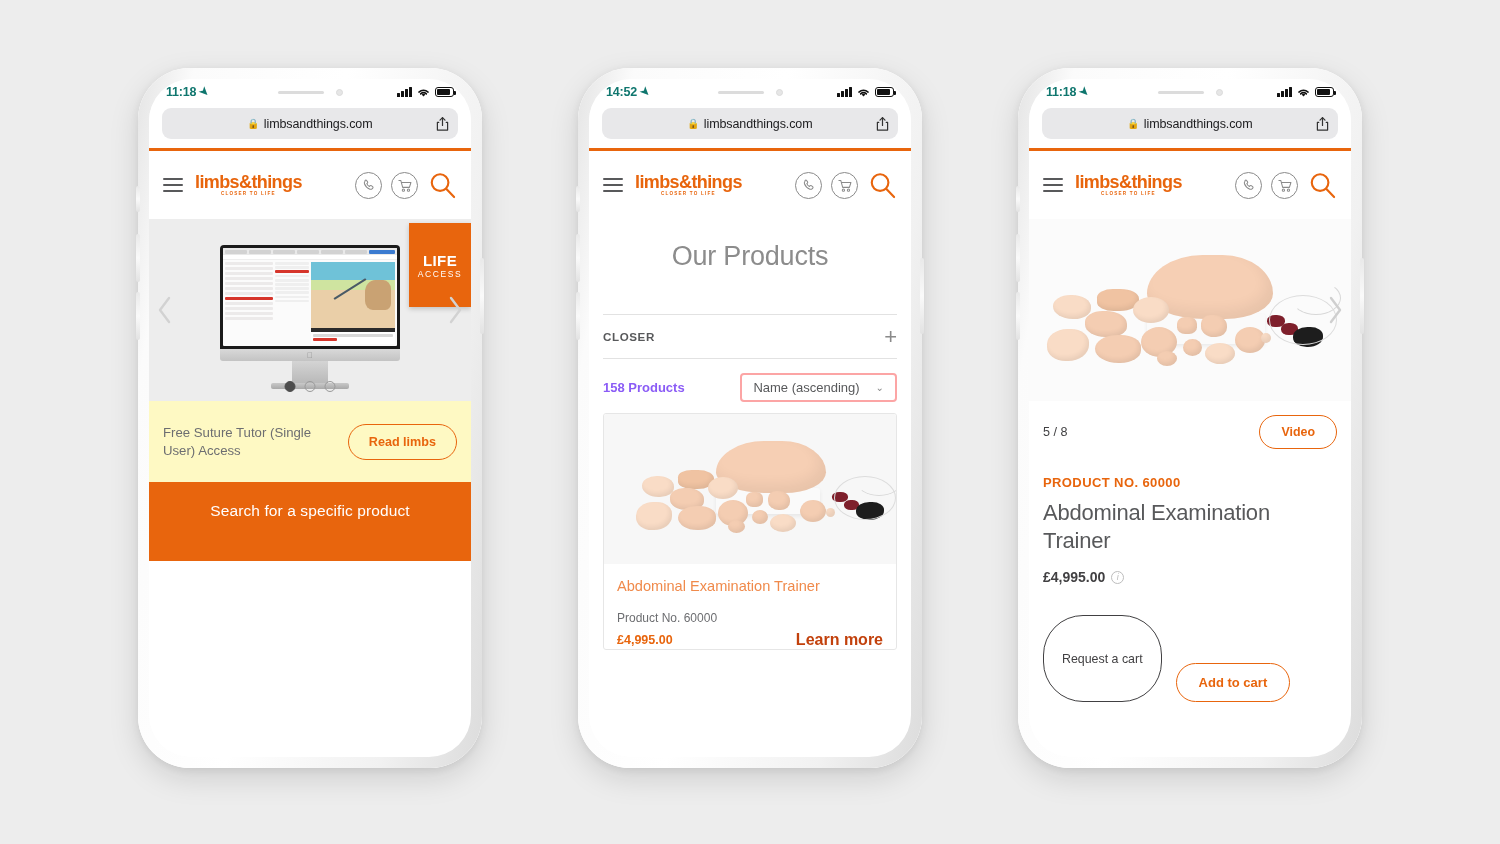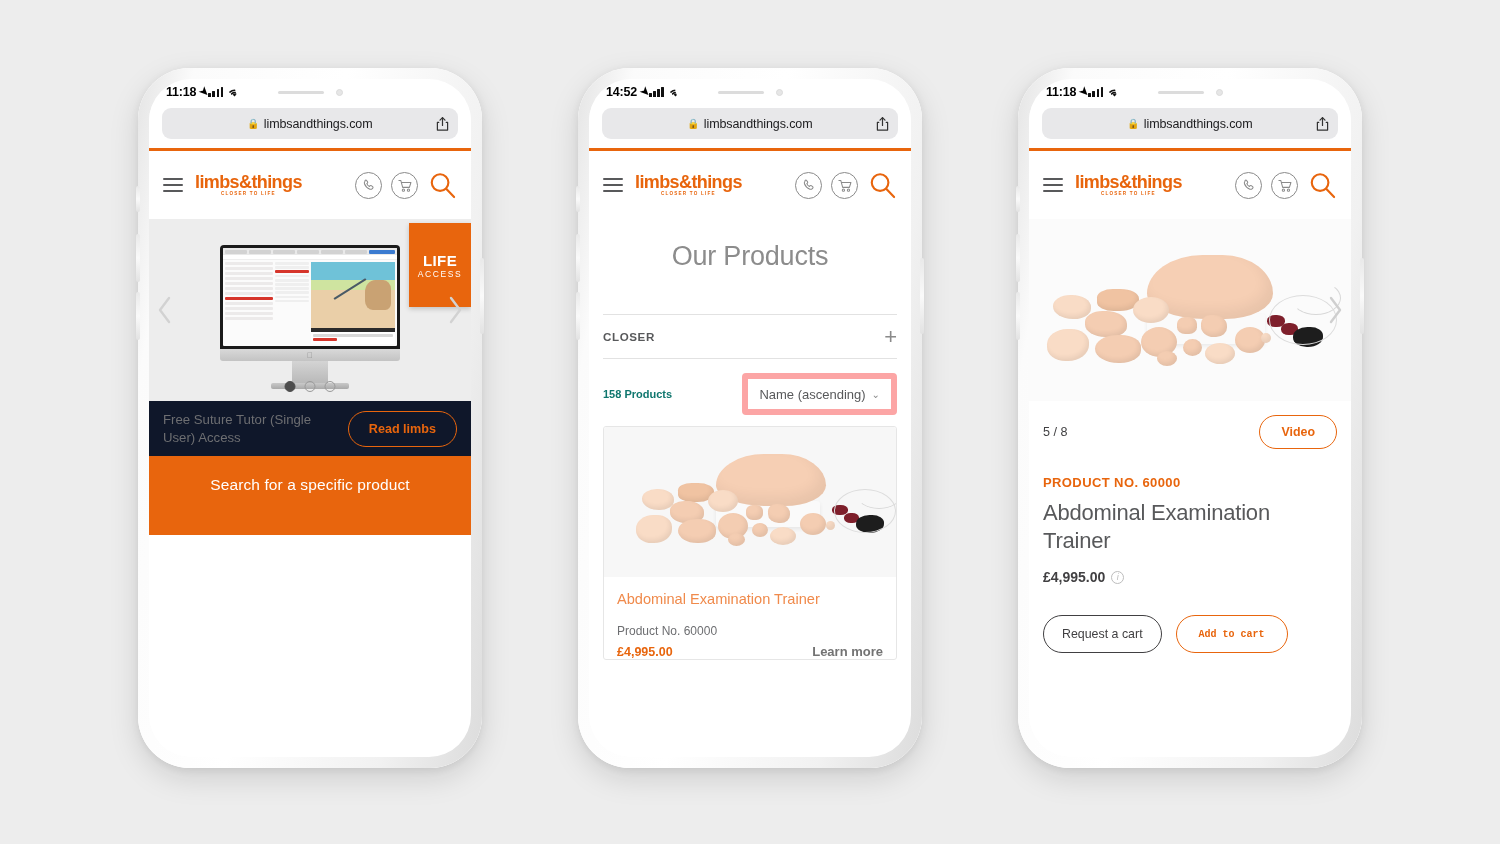--- a/index.html
+++ b/index.html
@@ -61,23 +61,23 @@
     z-index: 40;
     display: flex; align-items: center; justify-content: center; gap: 12px;
   }
   .speaker { width: 46px; height: 3px; border-radius: 2px; background: #dcdcdc; }
   .cam { width: 7px; height: 7px; border-radius: 50%; background: #e6e6e6; border:1px solid #dadada; }
 
   
   .statusbar {
     position: relative;
     height: 26px;
-    display: flex; align-items: center; 
+    display: flex; align-items: center; justify-content: space-between;
     padding: 0 17px;
-    font-size: 12.5px; font-weight: bold; color: #000000;
+    font-size: 12.5px; font-weight: bold; color: #0f766e;
     z-index: 30;
   }
   .st-left { display:flex; align-items:center; gap:3px; letter-spacing:-0.2px;}
   .loc-arrow { display:inline-block; transform: rotate(45deg) translateY(-1px); font-size:11px;}
   .st-right { display:flex; align-items:center; gap:4px; }
   .bars { display:flex; align-items:flex-end; gap:1.5px; height:10px;}
   .bars i { display:block; width:2.6px; background:#111; border-radius:0.5px;}
   .bars i:nth-child(1){height:4px;} .bars i:nth-child(2){height:6px;}
   .bars i:nth-child(3){height:8px;} .bars i:nth-child(4){height:10px;}
   .batt { width:19px; height:10px; border:1.4px solid #111; border-radius:3px; position:relative; padding:1px;}
@@ -192,21 +192,21 @@
     color:#fff; box-shadow:0 2px 5px rgba(0,0,0,0.18);
   }
   .free-badge b{font-size:15px;letter-spacing:0.4px;}
   .free-badge span{font-size:8.5px;letter-spacing:1.6px;font-weight:300;}
   .dots{position:absolute;bottom:9px;left:50%;transform:translateX(-50%);display:flex;gap:9px;}
   .dots i{display:block;width:11px;height:11px;border-radius:50%;border:1.4px solid #9a9a9a;}
   .dots i.on{background:#4d4d4d;border-color:#4d4d4d;}
 
   
   .promo{
-    background:#0f172a;height:55px;display:flex;align-items:center;
+    background:#fef9c3;height:81px;display:flex;align-items:center;
     padding:0 14px; gap:10px;
   }
   .promo-txt{font-size:13.2px;color:#6d6e71;line-height:1.32;flex:1;}
   .btn-pill{
     border:1.6px solid #e8650d;color:#e8650d;background:transparent;
     border-radius:40px;font-size:12.6px;font-weight:bold;
     padding:10px 20px;white-space:nowrap;cursor:pointer;
     font-family:"Liberation Sans",sans-serif;
   }
 
@@ -240,37 +240,37 @@
   .p2-gap{height:42px;}
   .filterrow{
     margin:0 14px;border-top:1px solid #e2e2e2;border-bottom:1px solid #e2e2e2;
     height:45px;display:flex;align-items:center;justify-content:space-between;
   }
   .filterrow .lbl{font-size:11.6px;font-weight:bold;color:#58595b;letter-spacing:0.6px;}
   .plus{font-size:22px;color:#8a8a8a;font-weight:300;line-height:1;}
   .sortrow{
     margin:0 14px;padding:14px 0 11px;display:flex;align-items:center;justify-content:space-between;
   }
-  .count{font-size:11px;font-weight:bold;color:#0f766e;}
+  .count{font-size:13px;font-weight:bold;color:#8b5cf6;}
   .select{
-    border:6px solid #fca5a5;border-radius:4px;height:42px;
-    display:flex;align-items:center;gap:6px;padding:0 11px;
+    border:2px solid #fca5a5;border-radius:4px;height:29px;
+    display:flex;align-items:center;gap:16px;padding:0 11px;
     font-size:13px;color:#58595b;
   }
   .caret{font-size:10px;color:#8a8a8a;}
   .prodcard{
     margin:0 14px;border:1px solid #e6e6e6;border-radius:3px;overflow:hidden;background:#fff;
   }
   .prodimg{height:150px;background:#f7f7f7;position:relative;}
   .prodmeta{padding:13px 13px 0;}
   .prodmeta .nm{font-size:14.6px;color:#f08a4b;line-height:1.32;}
   .prodmeta .pn{font-size:12px;color:#6d6e71;margin-top:15px;}
   .prodfoot{display:flex;align-items:center;justify-content:space-between;padding:6px 13px 0;}
   .prodfoot .pr{font-size:12.5px;color:#e8650d;font-weight:bold;}
-  .prodfoot .lm{font-size:13px;color:#737373;font-weight:bold;}
+  .prodfoot .lm{font-size:16px;color:#c2410c;font-weight:bold;}
 
   
   .hero{height:182px;background:#fbfbfb;position:relative;}
   .pdp-row{
     display:flex;align-items:center;justify-content:space-between;
     padding:14px 14px 0;
   }
   .pdp-count{font-size:12.6px;color:#414042;}
   .video-btn{
     border:1.6px solid #e8650d;color:#e8650d;background:transparent;
@@ -287,22 +287,23 @@
     font-size:9px;color:#bdbdbd;font-weight:normal;font-style:italic;
   }
   .pdp-actions{display:flex;gap:14px;padding:30px 14px 0;}
   .btn-demo{
     flex:0 0 auto;border:1.6px solid #414042;color:#414042;background:transparent;
     border-radius:40px;font-size:12.4px;padding:11px 18px;cursor:pointer;
     font-family:"Liberation Sans",sans-serif;
   }
   .btn-cart{
     flex:0 0 auto;border:1.6px solid #e8650d;color:#e8650d;background:transparent;
-    border-radius:40px;font-size:10px;font-weight:bold;padding:11px 22px;cursor:pointer;
-    font-family:Liberation Mono, monospace;
+    border-radius:40px;font-size:13px;font-weight:bold;padding:11px 22px;cursor:pointer;
+    font-family:Liberation Sans, sans-serif;
+    margin-top:48px;
   }
 
   
   .photo{position:absolute;inset:0;}
   .torso{
     position:absolute; background:#f6cfb4;
     border-radius:44% 40% 38% 46%/60% 60% 40% 40%;
     box-shadow: inset -6px -8px 14px rgba(0,0,0,0.06);
   }
   .tray{position:absolute;background:#fafafa;border-radius:3px;box-shadow:0 2px 4px rgba(0,0,0,0.07);}

